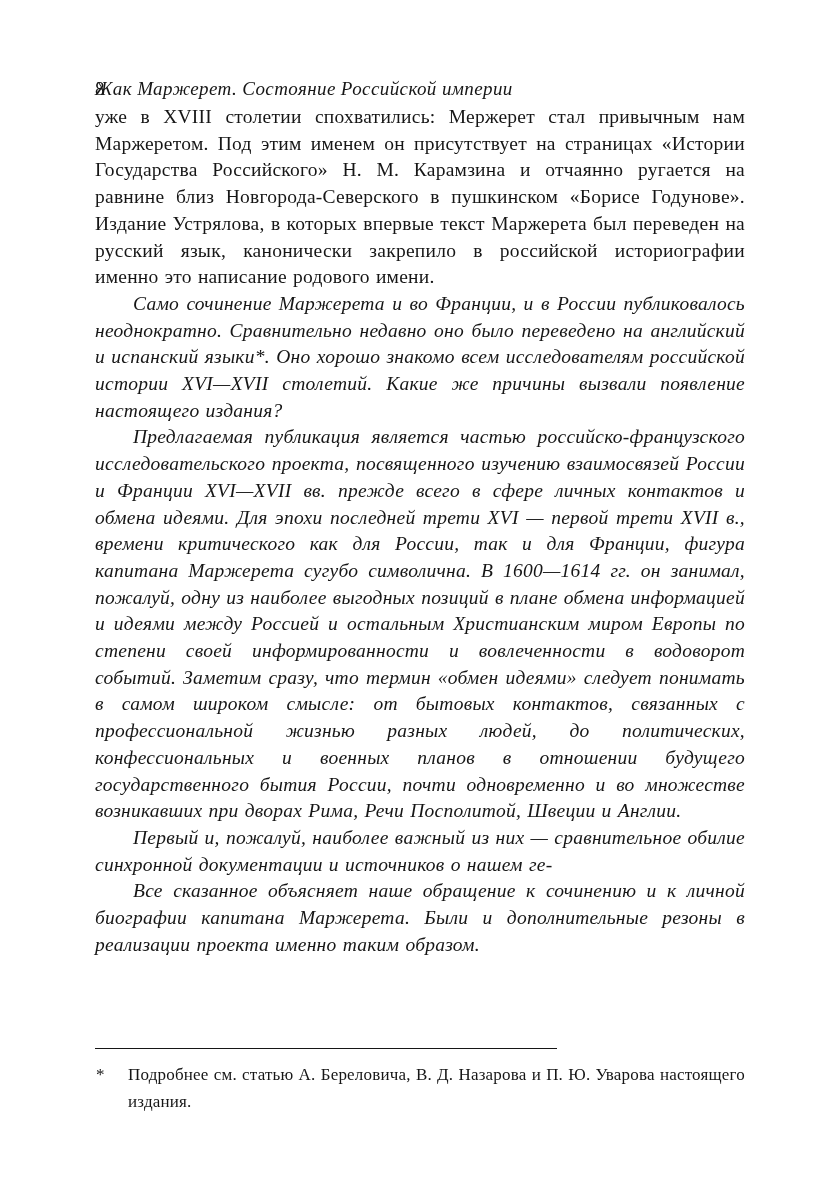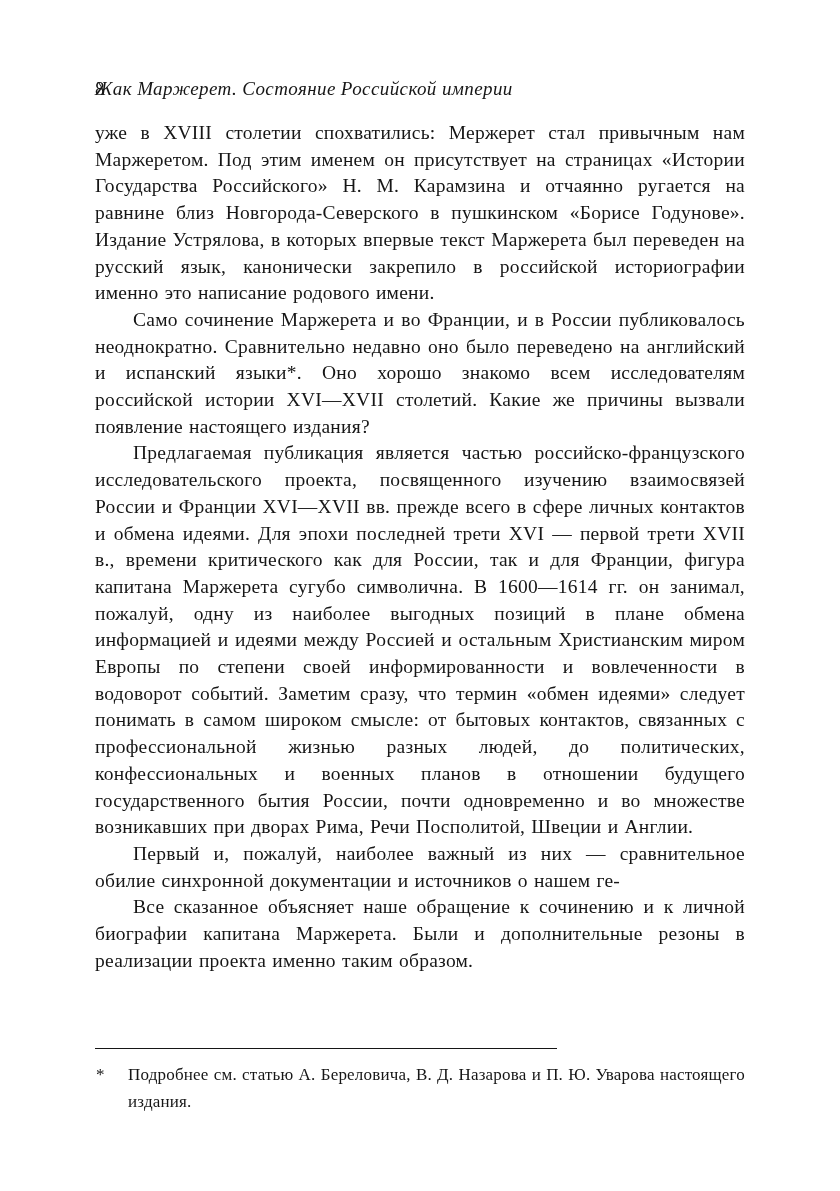--- a/index.html
+++ b/index.html
@@ -36,35 +36,36 @@
   }
   .running-title {
     display: block;
     text-align: left;
     font-style: italic;
     letter-spacing: 0.4px;
   }
   
   .body-text {
     position: absolute;
-    top: 120px;
+    top: 104px;
     left: 95px;
     width: 650px;
     font-size: 19.5px;
     line-height: 26.7px;
     letter-spacing: 0.25px;
     text-align: justify;
   }
   .body-text p {
     margin: 0;
     padding: 0;
     word-spacing: 1px;
   }
   .body-text p.indent {
     text-indent: 38px;
+    font-style: italic;
   }
   
   .footnote-area {
     position: absolute;
     left: 95px;
     top: 1048px;
     width: 650px;
   }
   .footnote-rule {
     width: 462px;

